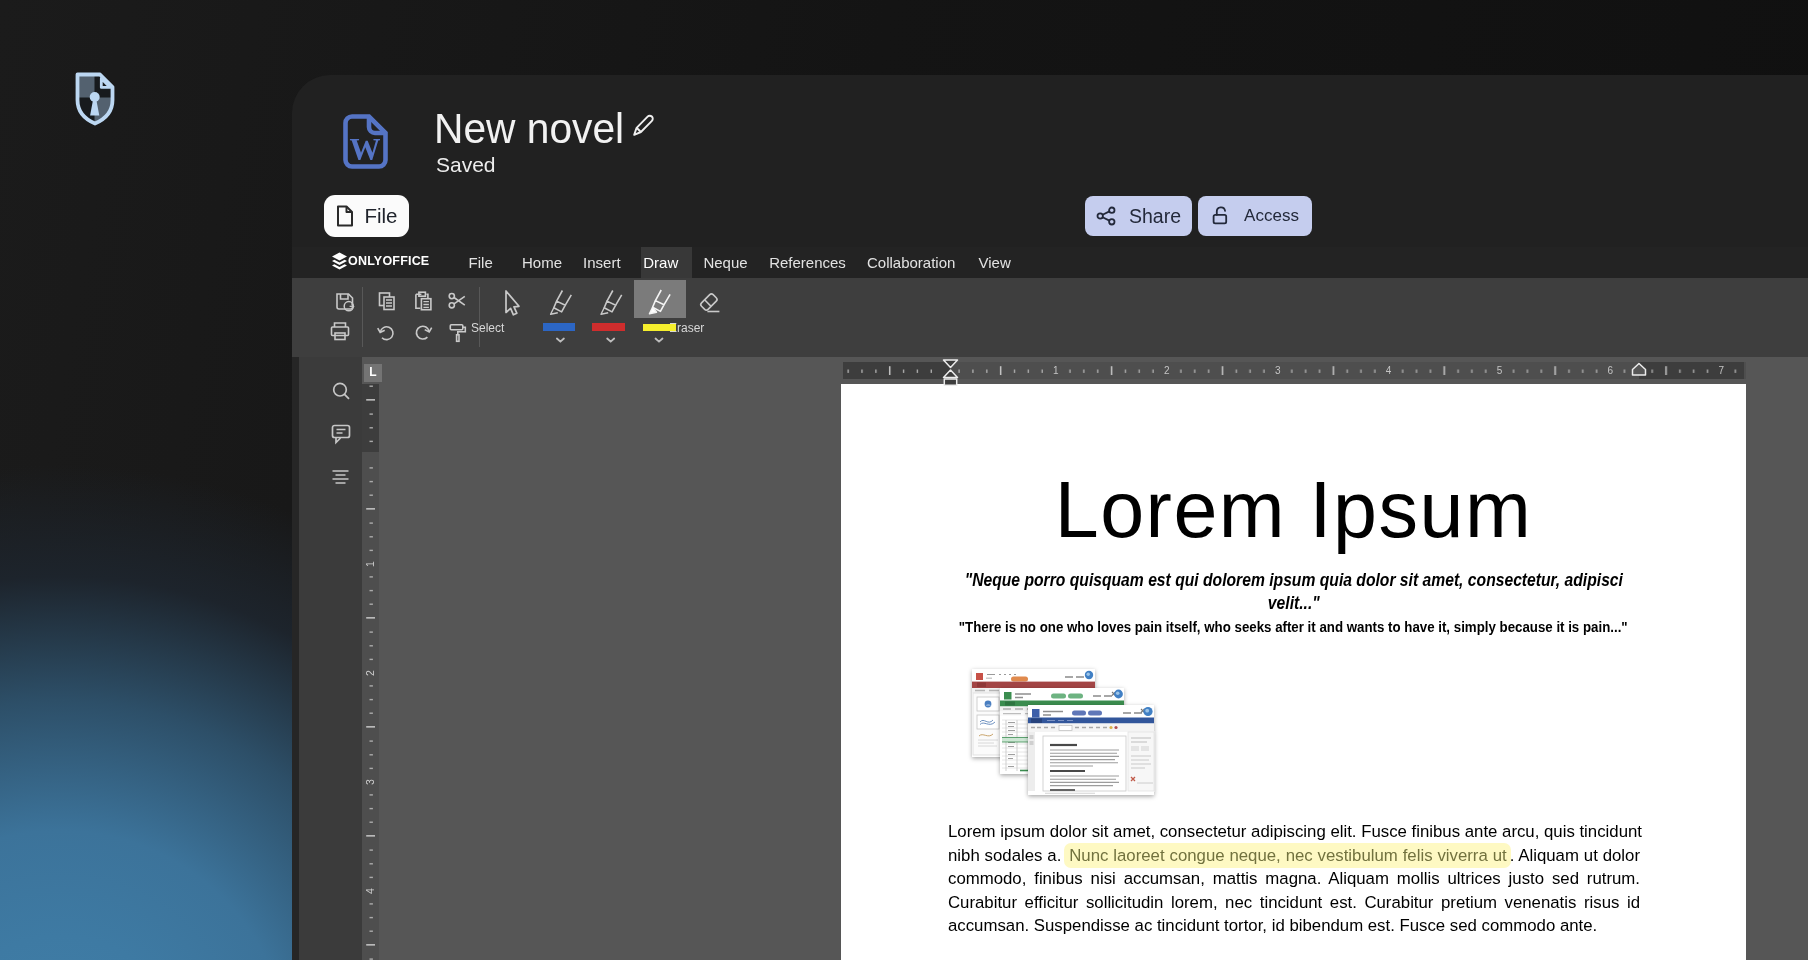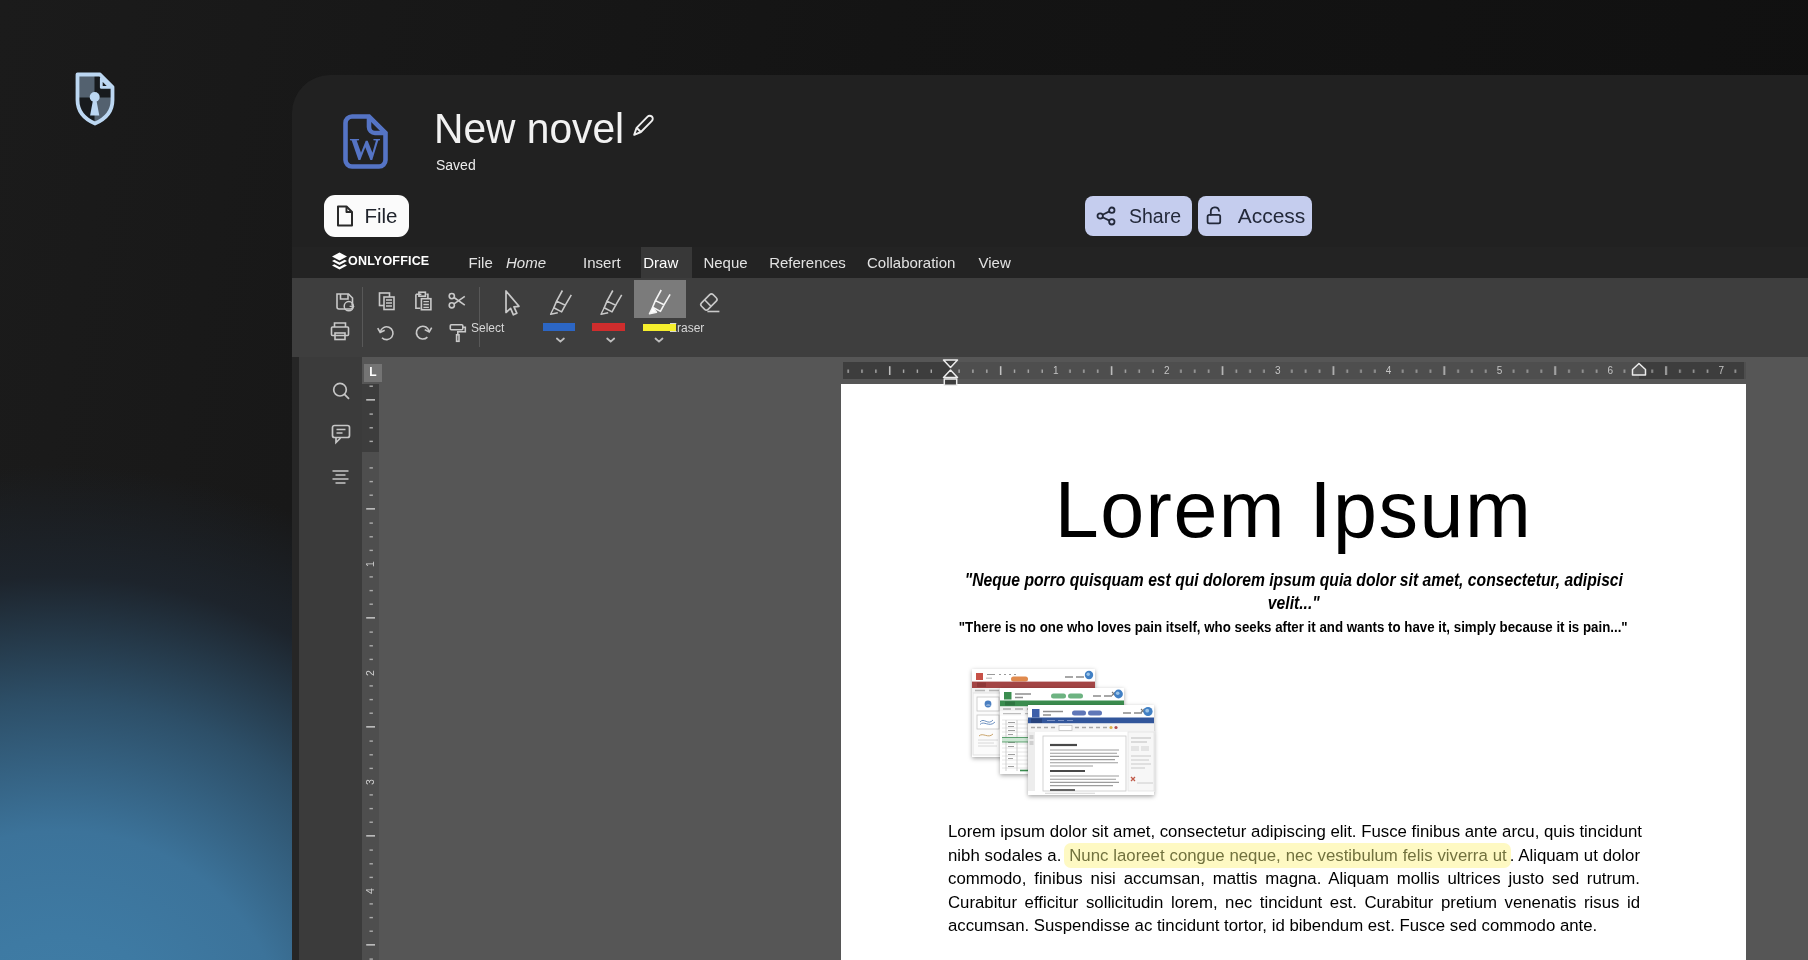--- a/index.html
+++ b/index.html
@@ -11,25 +11,25 @@
         rgba(65,127,168,1) 0%, rgba(62,122,163,1) 20%, rgba(60,115,154,1) 37%,
         rgba(45,79,104,1) 58%, rgba(29,36,44,1) 78%, rgba(21,25,29,0) 96%),
       linear-gradient(100deg, #1b1b1b 0%, #141414 45%, #101010 100%);
   }
   #shield { position:absolute; left:73px; top:70px; }
   #win { position:absolute; left:292px; top:75px; width:1516px; height:885px;
          background:#212121; border-radius:38px 0 0 0; overflow:hidden; }
   #wicon { position:absolute; left:51px; top:39px; }
   #title { position:absolute; left:142px; top:29px; font-size:42.5px; line-height:49px; color:#f2f2f2; transform:scaleX(.958); transform-origin:0 50%; }
   #pencil { position:absolute; left:339px; top:38px; }
-  #saved { position:absolute; left:144px; top:80px; font-size:14px; line-height:20px; color:#ededed; }
+  #saved { position:absolute; left:144px; top:80px; font-size:21px; line-height:20px; color:#ededed; }
   .btn { position:absolute; display:flex; align-items:center; justify-content:center; border-radius:8px; }
   #fileBtn { left:32px; top:120px; width:85px; height:42px; background:#fbfbfb; color:#20242c; gap:9px; font-size:20.5px; border-radius:11px; }
   #shareBtn { left:793px; top:121px; width:107px; height:40px; background:#c5cdee; color:#23293a; gap:13px; font-size:19.5px;}
-  #accessBtn { left:906px; top:121px; width:114px; height:40px; background:#c5cdee; color:#23293a; gap:13px; font-size:21px;text-align:right;}
+  #accessBtn { left:906px; top:121px; width:114px; height:40px; background:#c5cdee; color:#23293a; gap:13px; font-size:17px;text-align:right;}
   #menubar { position:absolute; left:0; top:172px; width:100%; height:31px; background:#232323; }
   #oologo { position:absolute; left:39px; top:177px; display:flex; align-items:center; }
   #oologo b { font-size:12.5px; letter-spacing:.2px; color:#fff; }
   .mi { position:absolute; top:172px; height:31px; line-height:31px; width:120px; text-align:center;
         font-size:15px; color:#e2e2e2; }
   #drawtab { position:absolute; left:349px; top:172px; width:51px; height:31px; background:#383838; }
   #toolbar { position:absolute; left:0; top:203px; width:100%; height:79px; background:#3e3e3e; }
   .tsep { position:absolute; width:1px; top:212px; height:60px; background:#585858; }
   .tlabel { position:absolute; font-size:12px; color:#d8d8d8; width:80px; text-align:left; }
   .swatch { position:absolute; width:32px; height:8px; }
@@ -100,21 +100,21 @@
   <div id="drawtab"></div>
   <div id="oologo">
     <svg width="17" height="18" viewBox="0 0 17 18">
       <path d="M8.5 0.5 L16 4.5 L8.5 8.5 L1 4.5 Z" fill="#fff"></path>
       <path d="M3.4 7.8 L1 9 L8.5 13 L16 9 L13.6 7.8 L8.5 10.5 Z" fill="#fff"></path>
       <path d="M3.4 12.3 L1 13.5 L8.5 17.5 L16 13.5 L13.6 12.3 L8.5 15 Z" fill="#fff"></path>
     </svg>
     <b>ONLYOFFICE</b>
   </div>
   <div class="mi" style="left:128.7px;">File</div>
-  <div class="mi" style="left:174px;font-style:italic;">Home</div>
+  <div class="mi" style="left:190px;">Home</div>
   <div class="mi" style="left:249.8px;">Insert</div>
   <div class="mi" style="left:308.8px; color:#fff;">Draw</div>
   <div class="mi" style="left:373.5px;">Neque</div>
   <div class="mi" style="left:455.5px;">References</div>
   <div class="mi" style="left:559.2px;">Collaboration</div>
   <div class="mi" style="left:642.6px;">View</div>
   <div id="toolbar"></div>
   <div id="penbox"></div>
   <div class="tsep" style="left:70px;"></div>
   <div class="tsep" style="left:187px;"></div>

